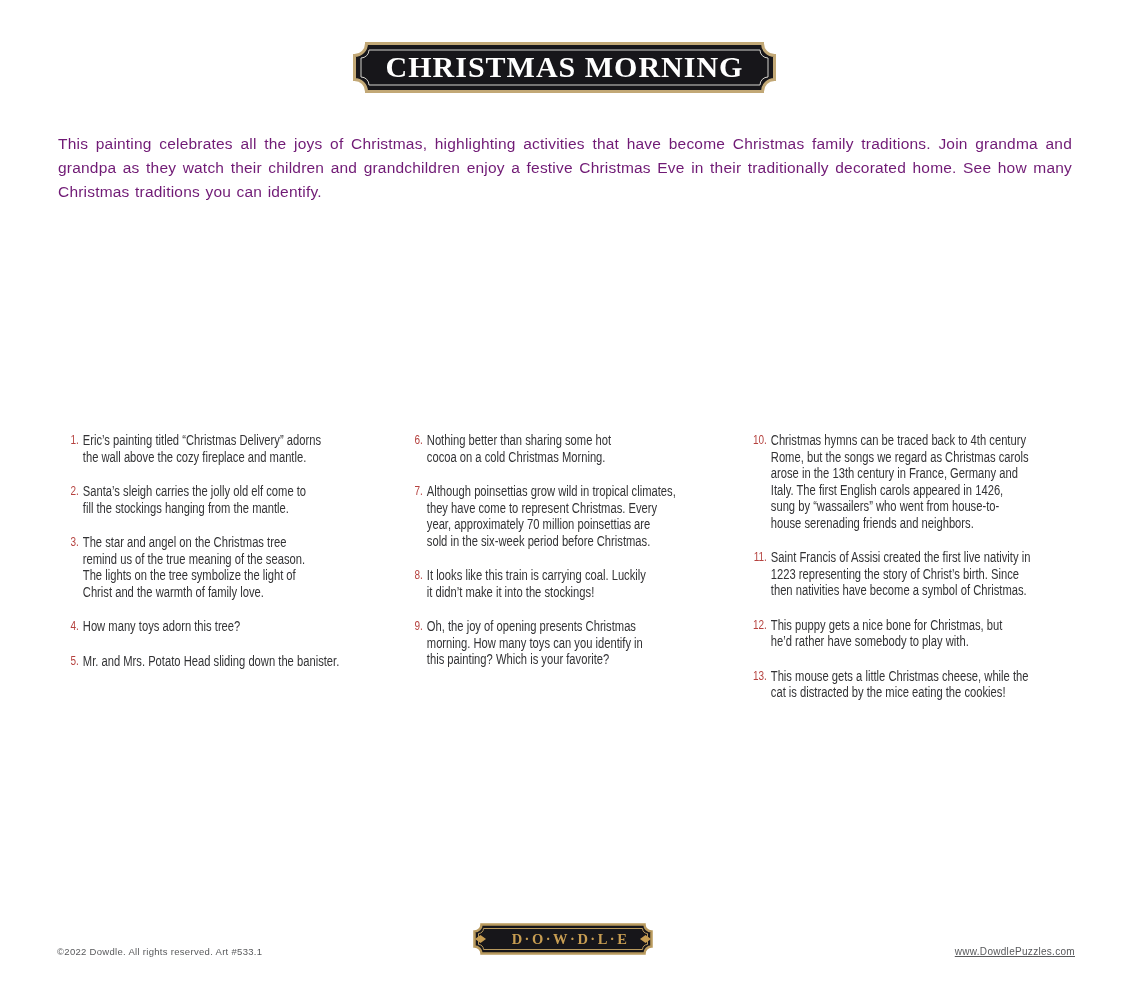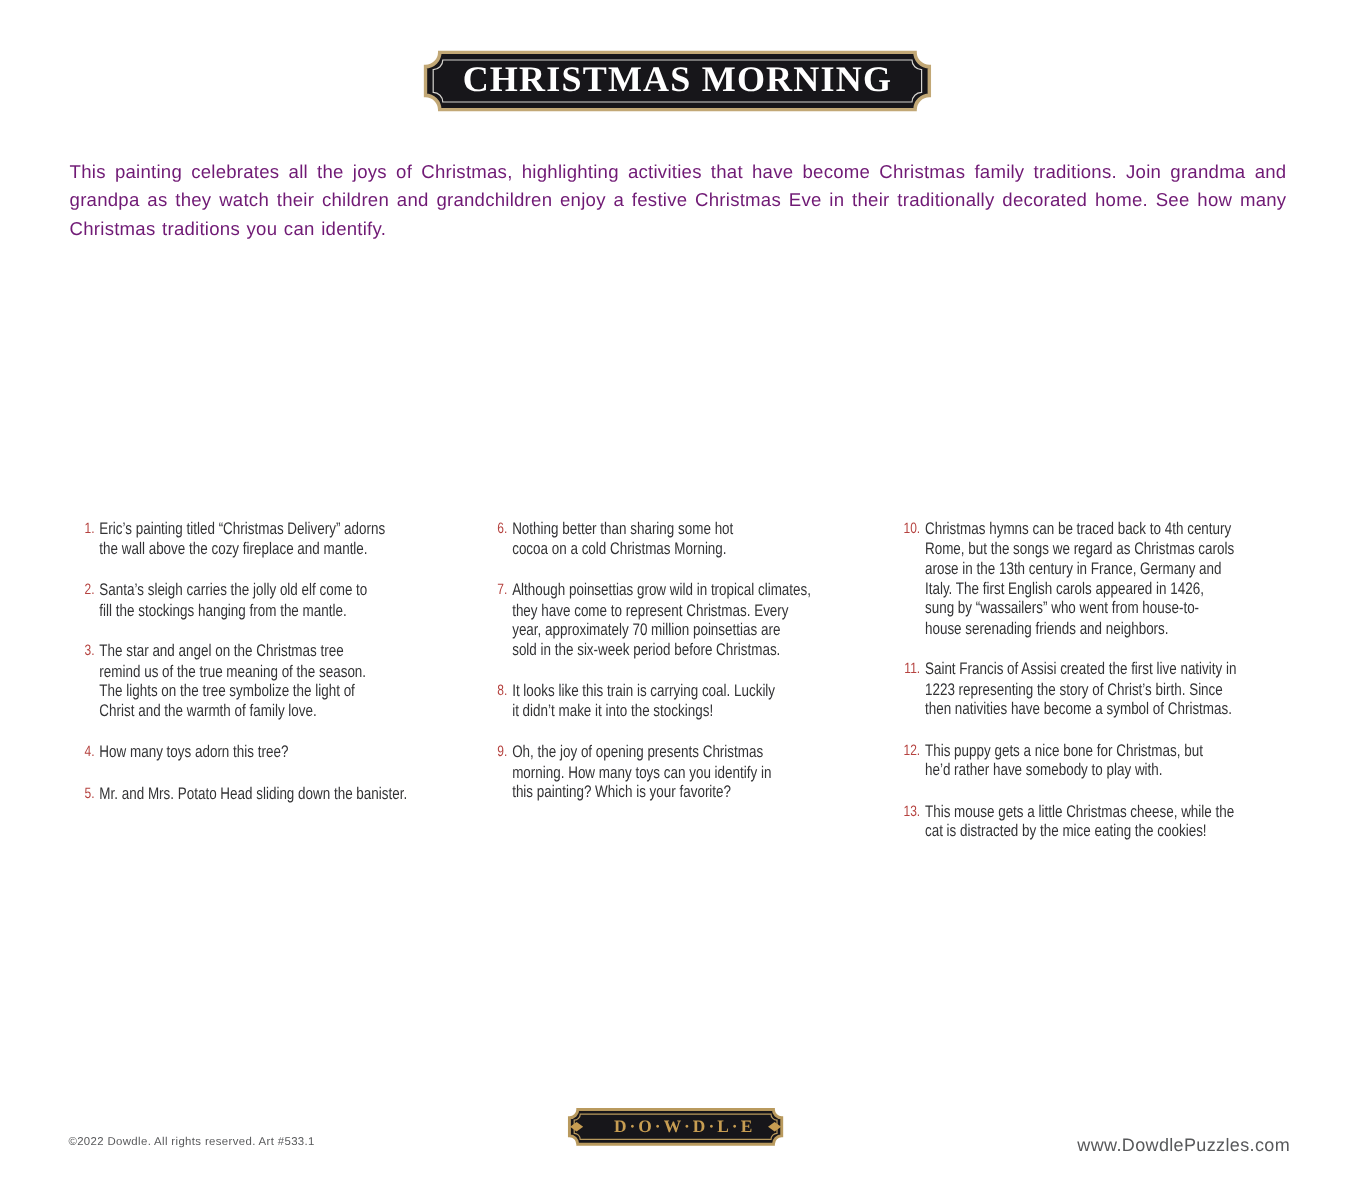--- a/index.html
+++ b/index.html
@@ -95,23 +95,24 @@
   .copyright {
     position: absolute;
     left: 57px; top: 946px;
     font-size: 9.5px;
     letter-spacing: 0.3px;
     color: #58595b;
   }
   .website {
     position: absolute;
     right: 56px; top: 946px;
-    font-size: 15px;
+    font-size: 10px;
     letter-spacing: 0.3px;
     color: #58595b;
+    text-decoration: underline;
   }
 </style>
 </head>
 <body>
 
 <div class="page">
 
   <div class="banner">
     <svg width="423" height="51" viewBox="0 0 423 51" aria-hidden="true">
       <path d="M 13.5 1.5 H 409.5 A 12 12 0 0 0 421.5 13.5 V 37.5 A 12 12 0 0 0 409.5 49.5 H 13.5 A 12 12 0 0 0 1.5 37.5 V 13.5 A 12 12 0 0 0 13.5 1.5 Z" fill="#17161a" stroke="#c2a876" stroke-width="3"></path>

